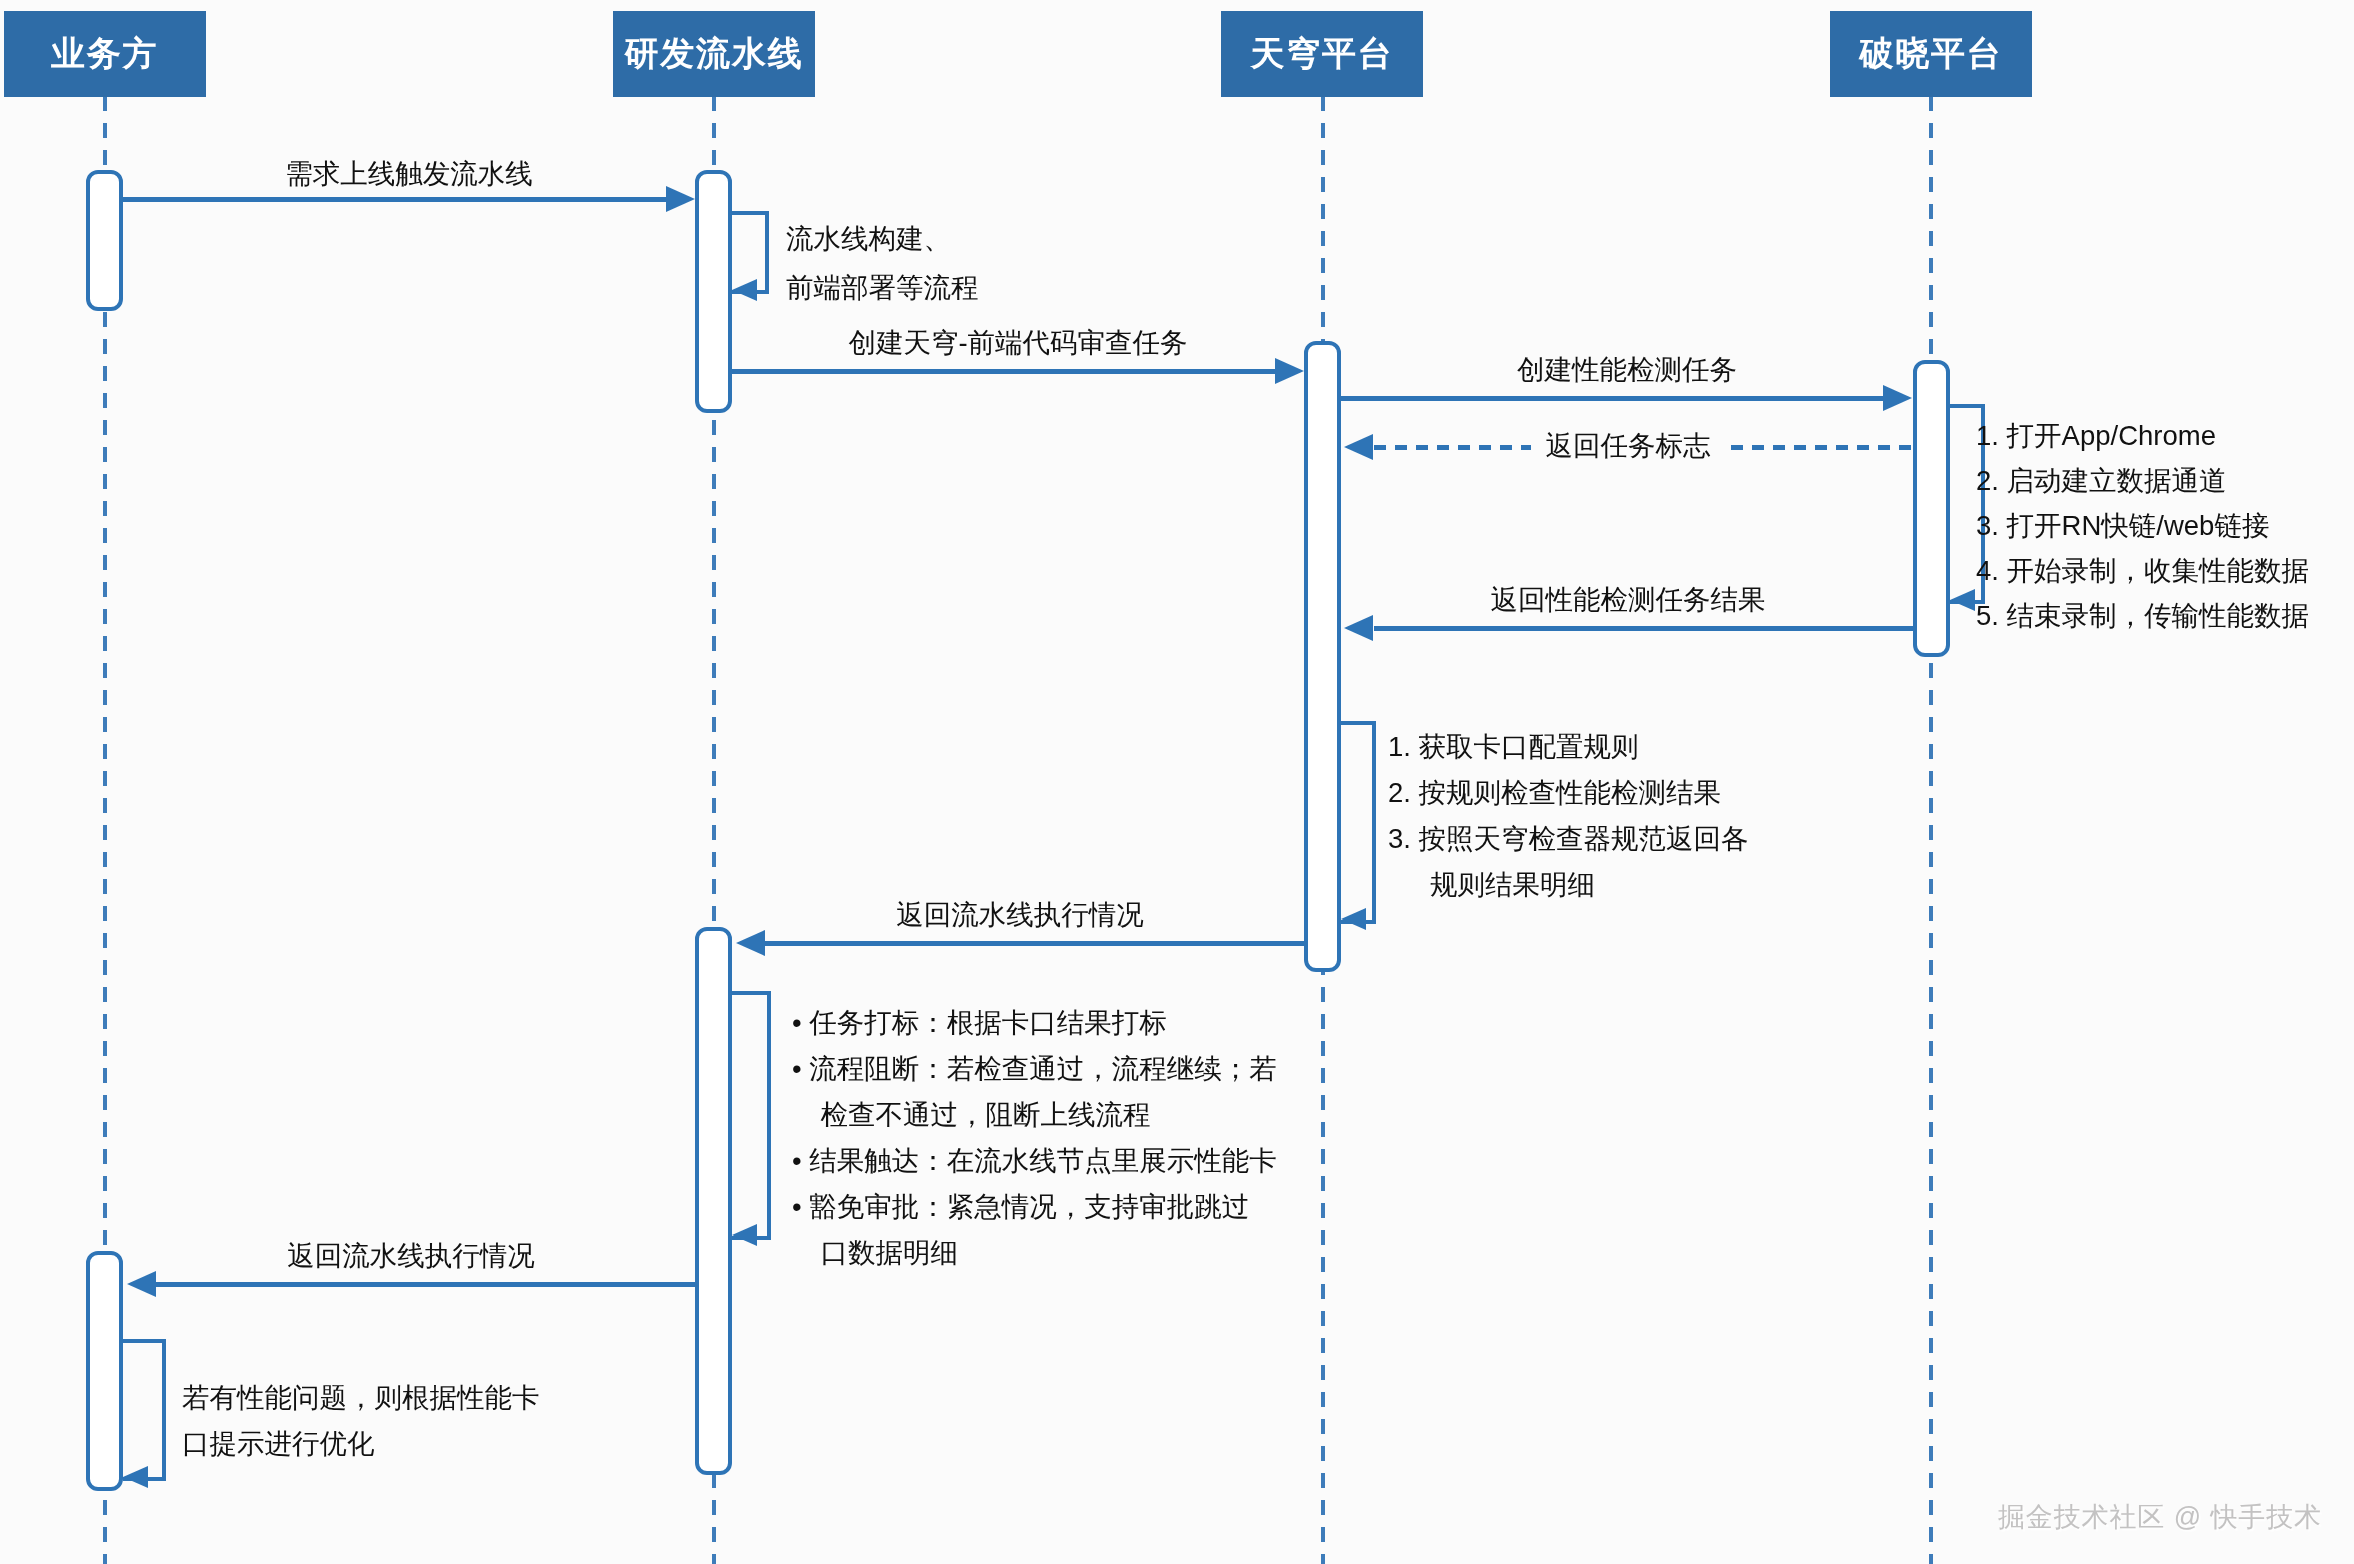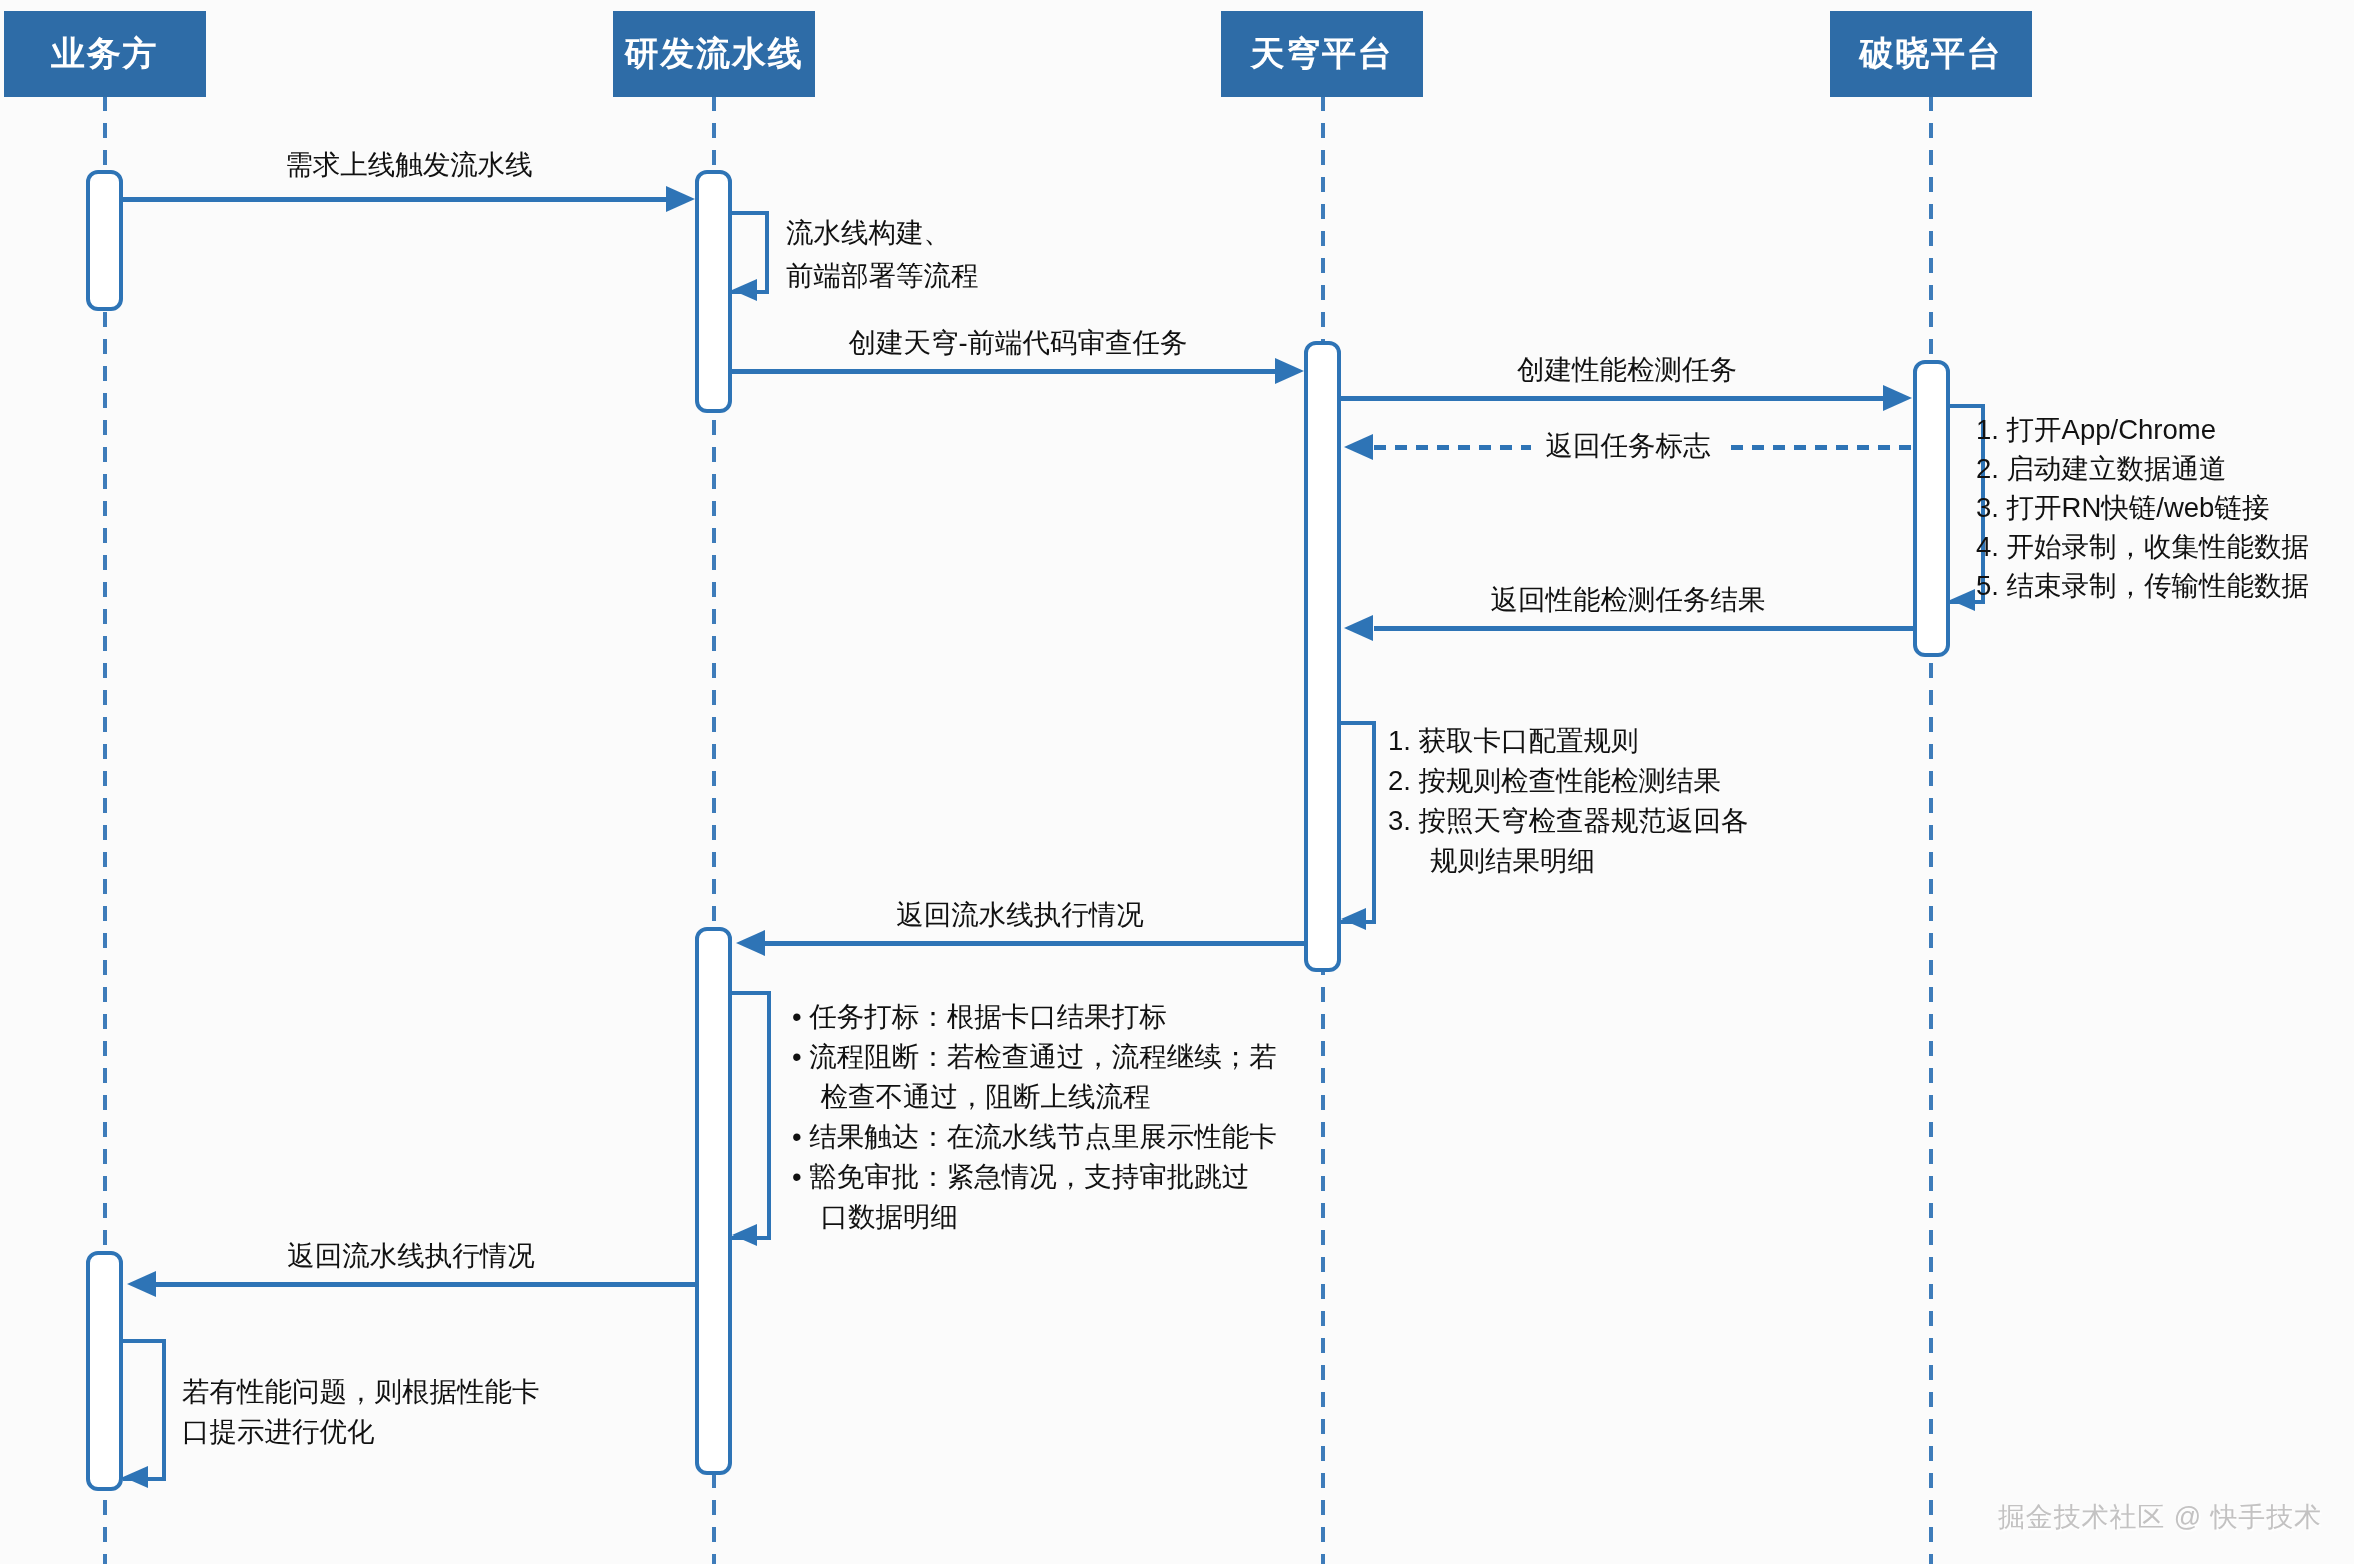--- a/index.html
+++ b/index.html
@@ -35,21 +35,21 @@
   .mlabel {
     position:absolute; font-size:27.5px; line-height:35px; text-align:center;
     white-space:nowrap; z-index:4;
   }
   .mlabel .pill { background:var(--bg,#fbfbfb); padding:1.8px 14.7px; display:inline-block; }
   .bracket {
     position:absolute; box-sizing:border-box; z-index:1;
     border:4.6px solid var(--line,#2e74b6); border-left:none;
   }
   .note { position:absolute; font-size:27.5px; line-height:40px; white-space:nowrap; z-index:4; }
-  .note div { height:40px; }
+  .note div { height:40px;margin-top:6px; }
   .note .cont-s { padding-left:28.5px; }
   .note .cont-n { padding-left:42px; }
   .note.lh43 { line-height:39px; }
   .note.lh43 div { height:39px; }
   .note.lh47 { line-height:43px; }
   .note.lh47 div { height:43px; }
   .watermark {
     position:absolute; right:33px; top:1499px; font-size:27px; z-index:5;
     color:var(--watermark,#c3c2c2); text-shadow:1.8px 1.8px 1.8px #ffffff; letter-spacing:0.9px;
   }
@@ -79,21 +79,21 @@
   <div class="ah bl" style="left:1341px;top:908px"></div>
 
   <div class="bracket" style="left:732px;top:991px;width:39px;height:249px"></div>
   <div class="ah bl" style="left:732px;top:1224px"></div>
 
   <div class="bracket" style="left:123px;top:1339px;width:43px;height:142px"></div>
   <div class="ah bl" style="left:123px;top:1466px"></div>
 
   <div class="mline" style="left:123px;top:197px;width:548px"></div>
   <div class="ah r" style="left:666px;top:186px"></div>
-  <div class="mlabel" style="left:123px;top:147px;width:572px">需求上线触发流水线</div>
+  <div class="mlabel" style="left:123px;top:156px;width:572px">需求上线触发流水线</div>
 
   <div class="mline" style="left:732px;top:369px;width:548px"></div>
   <div class="ah r" style="left:1275px;top:358px"></div>
   <div class="mlabel" style="left:732px;top:325px;width:572px">创建天穹-前端代码审查任务</div>
 
   <div class="mline" style="left:1341px;top:396px;width:548px"></div>
   <div class="ah r" style="left:1883px;top:385px"></div>
   <div class="mlabel" style="left:1341px;top:352px;width:572px">创建性能检测任务</div>
 
   <div class="mline dashed" style="left:1374px;top:445px;width:539px"></div>

